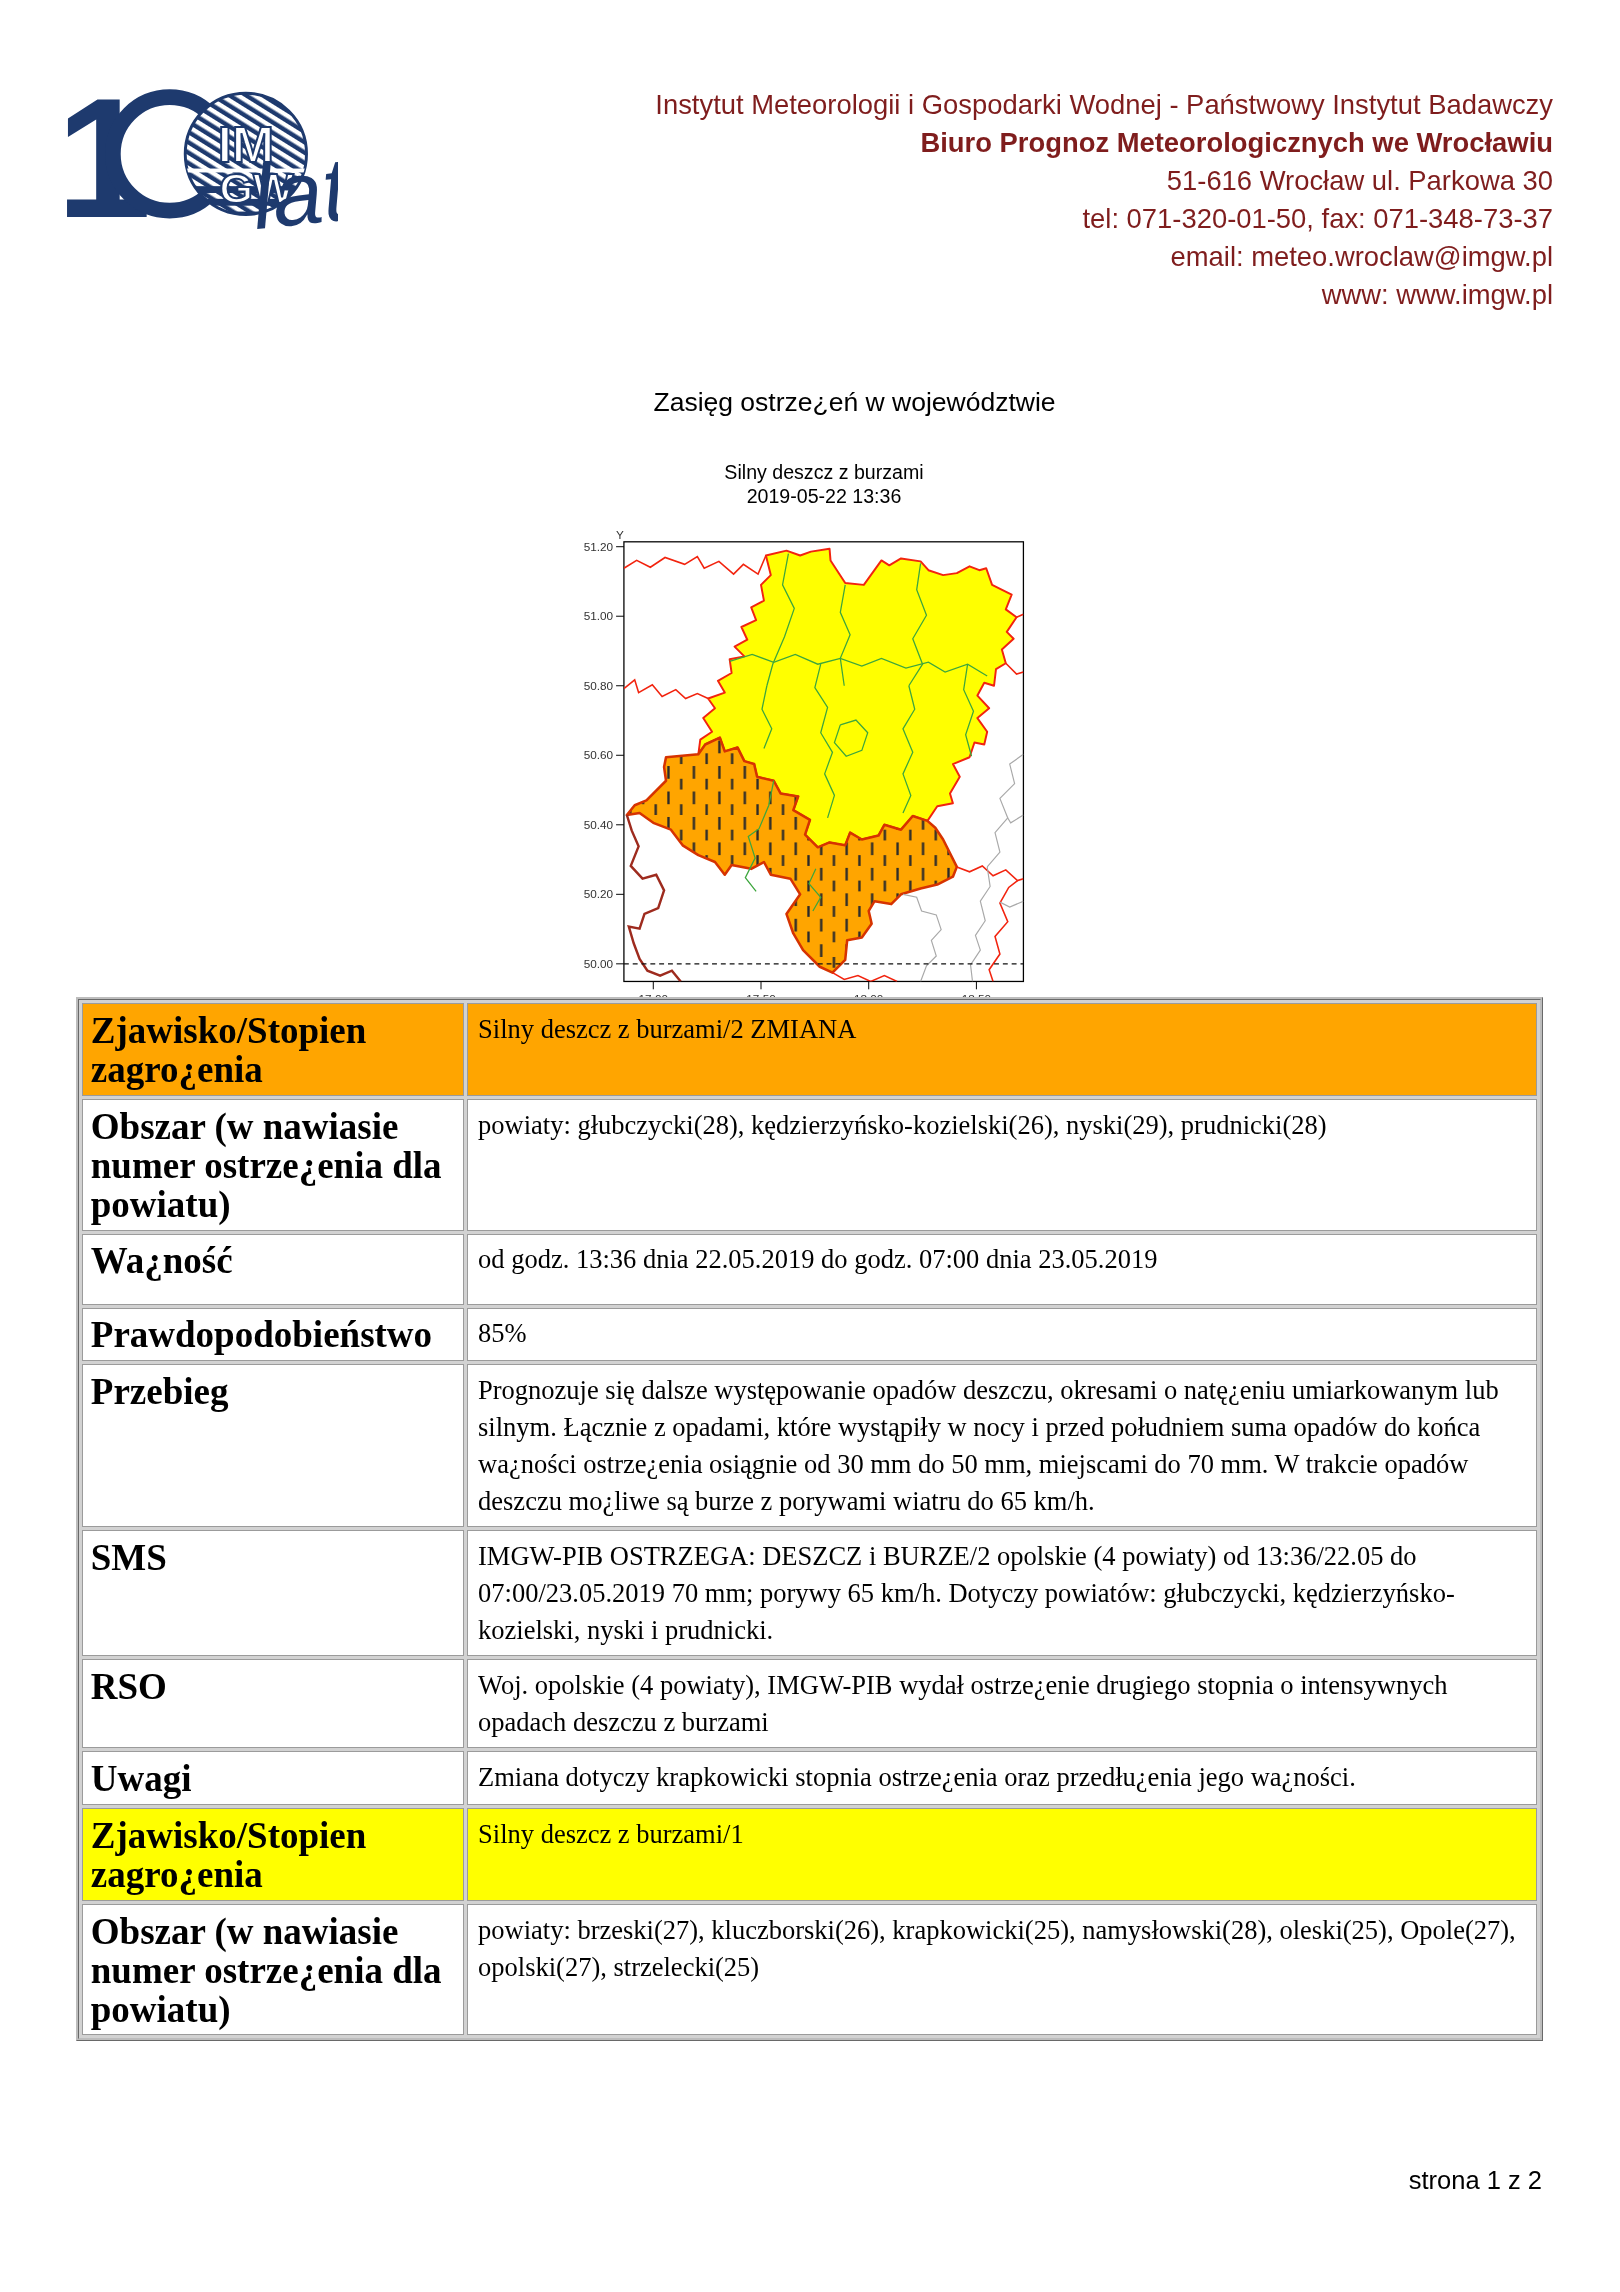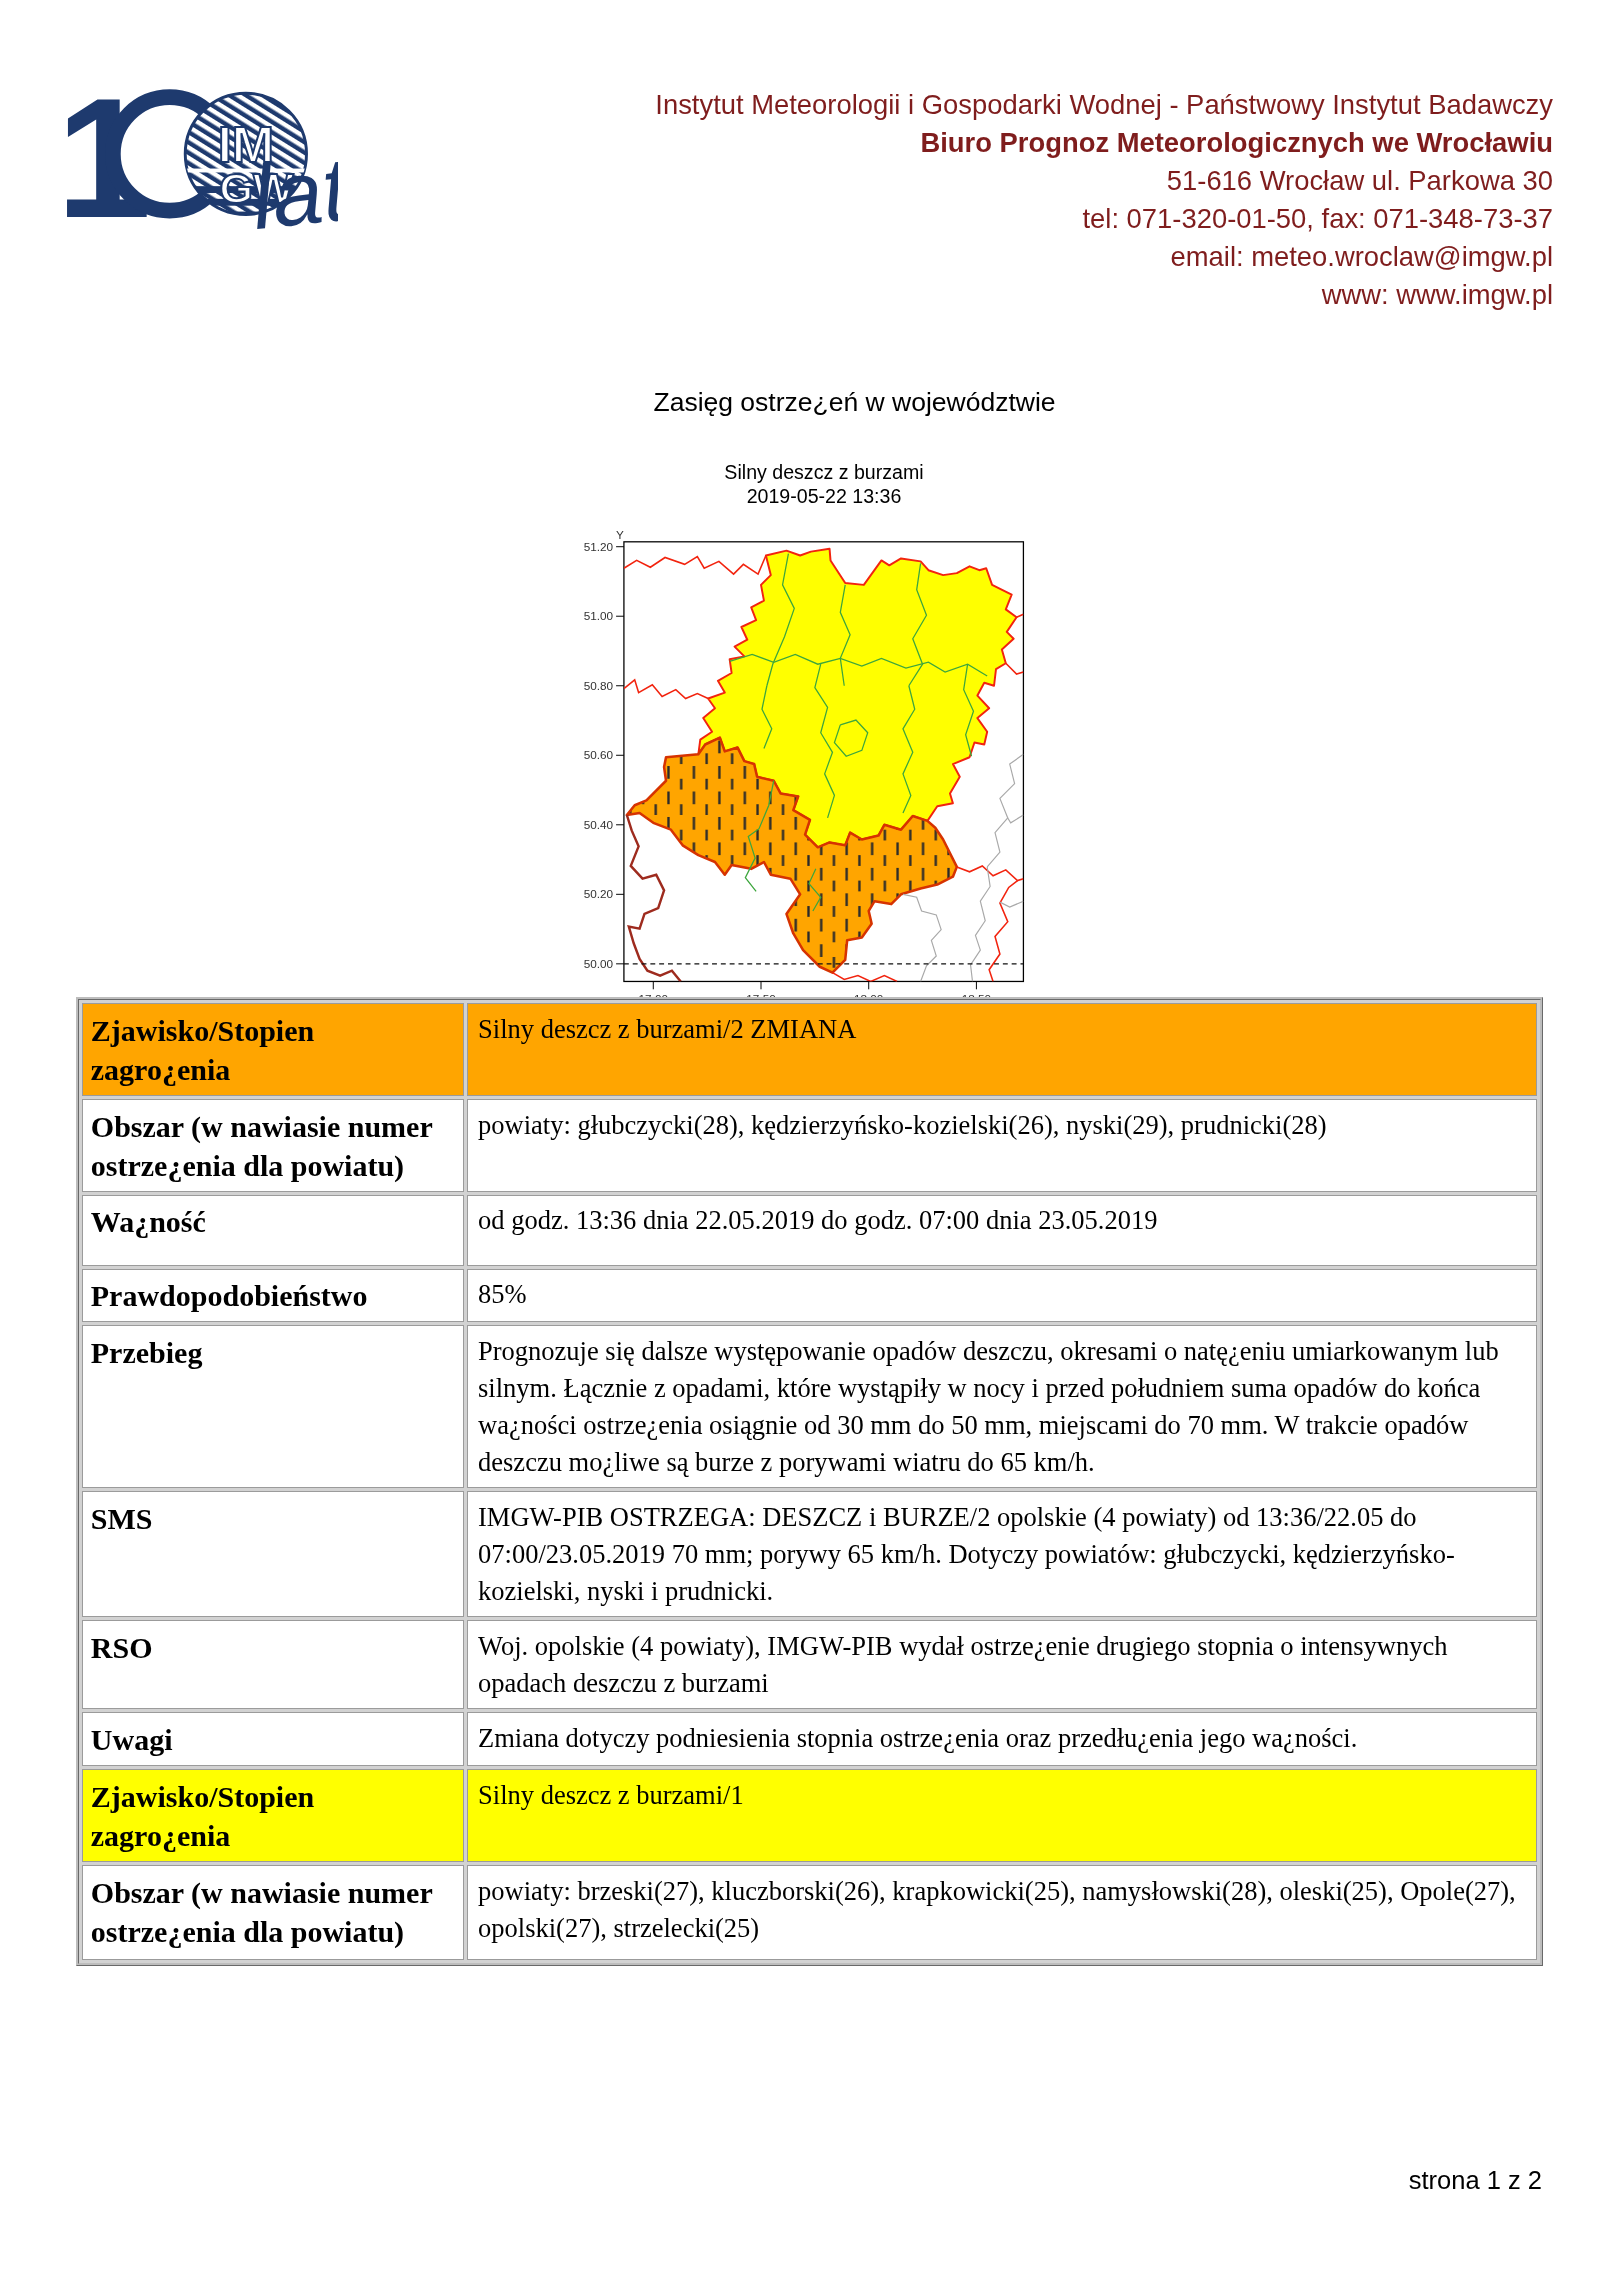--- a/index.html
+++ b/index.html
@@ -15,21 +15,21 @@
               font:26.5px "Liberation Sans",sans-serif;}
   .map-title{position:absolute;left:624px;top:461px;width:400px;text-align:center;
              font:19.6px/23.5px "Liberation Sans",sans-serif;}
   .map-svg{position:absolute;left:573px;top:525px;}
   
   .wtable{position:absolute;left:76px;top:997px;width:1467px;table-layout:fixed;
           border-collapse:separate;border-spacing:3.9px;background:#d2d2d2;
           border:3.9px ridge #bdbdbd;}
   .wtable td{background:#fff;border:1px solid #9b9b9b;vertical-align:top;box-sizing:border-box;
              font:26.5px/37px "Liberation Serif",serif;padding:6.9px 13.7px 5.9px 9.8px;overflow:hidden;}
-  .wtable td.lab{font-weight:bold;font-size:30px;line-height:39px;padding:6.9px 5.9px 5.9px 7.8px;}
+  .wtable td.lab{font-weight:bold;font-size:37px;line-height:39px;padding:6.9px 5.9px 5.9px 7.8px;}
   .wtable tr.orange td{background:#ffa500;}
   .wtable tr.yellow td{background:#ffff00;}
   .title-cell{text-align:center;padding-top:15.7px !important;}
   .title-cell div{color:#f40000;font-weight:bold;font-size:30px;line-height:49px;
                   font-family:"Liberation Serif",serif;}
   .title-cell div.small{font-size:28px;}
   .footer{position:absolute;top:2166px;right:78px;font:25.5px "Liberation Sans",sans-serif;}
   text{font-family:"Liberation Sans",sans-serif;}
 </style>
 </head>
@@ -197,21 +197,21 @@
     <tr style="height:124px">
       <td class="lab">SMS</td>
       <td>IMGW-PIB OSTRZEGA: DESZCZ i BURZE/2 opolskie (4 powiaty) od 13:36/22.05 do 07:00/23.05.2019 70 mm; porywy 65 km/h. Dotyczy powiatów: głubczycki, kędzierzyńsko-kozielski, nyski i prudnicki.</td>
     </tr>
     <tr style="height:89px">
       <td class="lab">RSO</td>
       <td>Woj. opolskie (4 powiaty), IMGW-PIB wydał ostrze¿enie drugiego stopnia o intensywnych opadach deszczu z burzami</td>
     </tr>
     <tr style="height:54px">
       <td class="lab">Uwagi</td>
-      <td>Zmiana dotyczy podniesienia stopnia ostrze¿enia oraz przedłu¿enia jego wa¿ności.</td>
+      <td>Zmiana dotyczy krapkowicki stopnia ostrze¿enia oraz przedłu¿enia jego wa¿ności.</td>
     </tr>
     <tr class="yellow" style="height:52px">
       <td class="lab">Zjawisko/Stopien zagro¿enia</td>
       <td>Silny deszcz z burzami/1</td>
     </tr>
     <tr style="height:95px">
       <td class="lab">Obszar (w nawiasie numer ostrze¿enia dla powiatu)</td>
       <td>powiaty: brzeski(27), kluczborski(26), krapkowicki(25), namysłowski(28), oleski(25), Opole(27), opolski(27), strzelecki(25)</td>
     </tr>
   </tbody>

